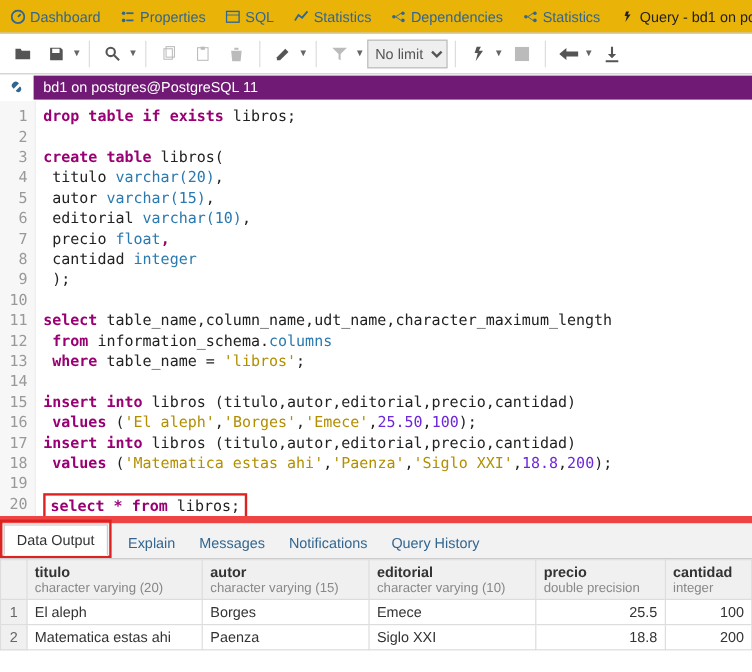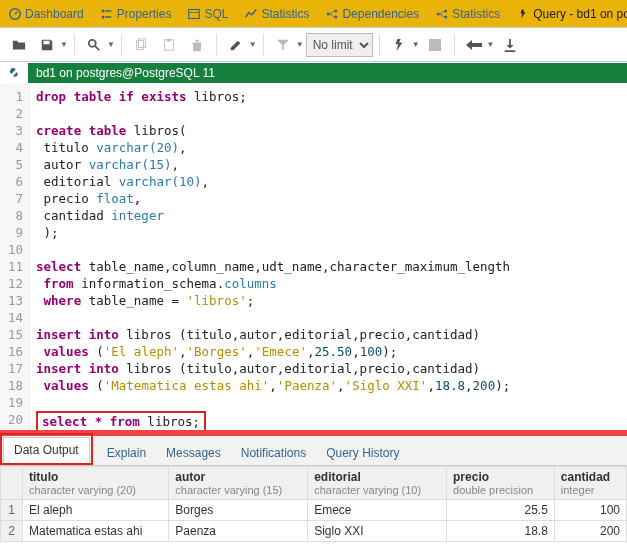--- a/index.html
+++ b/index.html
@@ -9,29 +9,29 @@
 .tab.active { color:#222; }
 .tab .ic { width:13px; height:13px; display:inline-flex; align-items:center; justify-content:center; }
 .toolbar { display:flex; align-items:center; gap:2px; padding:4px 6px; border-bottom:1px solid #ccc; height:34px; }
 .tbtn { width:26px; height:24px; display:flex; align-items:center; justify-content:center; border:1px solid transparent; border-radius:2px; color:#555; cursor:pointer; }
 .tbtn.disabled { color:#bbb; cursor:default; }
 .sep { width:1px; height:22px; background:#ddd; margin:0 4px; }
 .caret { font-size:8px; color:#666; margin-left:-2px; }
 select.limit { height:24px; font-size:12px; border:1px solid #bbb; color:#555; padding:0 2px; }
 .conn-bar { display:flex; align-items:center; height:22px; }
 .conn-ic { width:28px; display:flex; align-items:center; justify-content:center; color:#326690; }
-.conn-lbl { flex:1; background:#15803d; color:#fff; padding:3px 8px; font-size:12px; }
+.conn-lbl { flex:1; background:#701a75; color:#fff; padding:3px 8px; font-size:12px; }
 .editor { display:flex; height:346px; overflow:hidden; }
 .gutter { width:30px; background:#f7f7f7; text-align:right; padding:4px 6px 4px 0; color:#999; font-family:Consolas,monospace; font-size:12.5px; line-height:17px; border-right:1px solid #eee; }
 .code { flex:1; padding:4px 6px; font-family:Consolas,monospace; font-size:12.5px; line-height:17px; white-space:pre; }
 .kw { color:#990073; font-weight:bold; }
 .ty { color:#2a7ab0; }
 .fn { color:#2a7ab0; }
 .str { color:#b38f00; }
-.num { color:#0c4a6e; }
+.num { color:#6d28d9; }
 .txt { color:#222; }
 .hl { display:inline-block; border:2px solid #d22; padding:0 4px; }
 .out-tabs { display:flex; border-top:6px solid #ef4444; border-bottom:1px solid #ccc; background:#f2f2f2; height:36px; align-items:flex-end; }
 .out-tab { padding:5px 10px; color:#326690; font-size:12px; cursor:pointer; }
 .out-tab.active { background:#fff; border:1px solid #ccc; border-bottom:1px solid #fff; color:#333; position:relative; top:1px; }
 .hl-tab { border:2px solid #d22; padding:1px; margin-right:4px; }
 table.grid { border-collapse:collapse; width:100%; font-size:12px; }
 table.grid th, table.grid td { border:1px solid #ddd; padding:3px 6px; text-align:left; }
 table.grid th { background:#f0f0f0; font-weight:normal; color:#333; }
 table.grid th .sub { color:#888; font-size:11px; display:block; }

